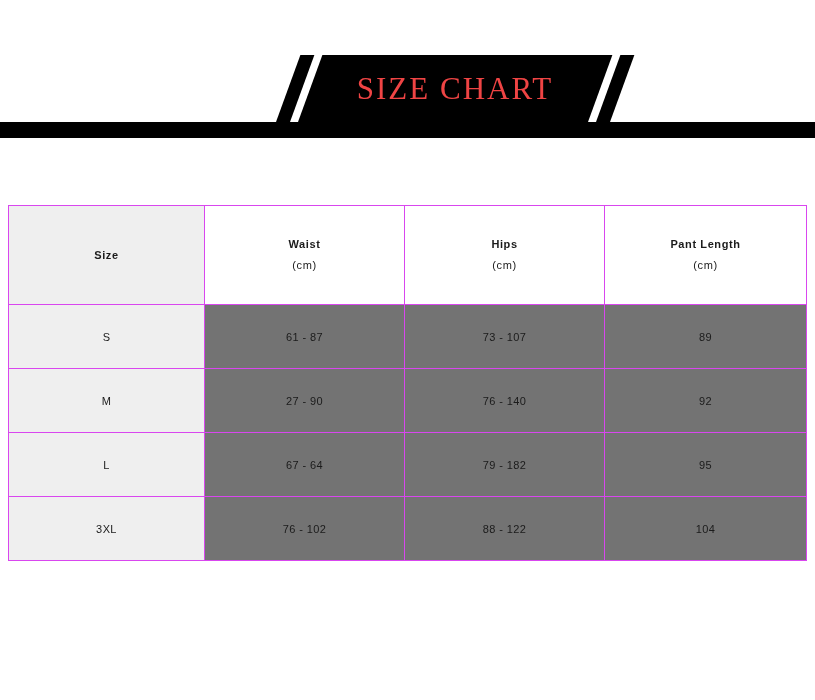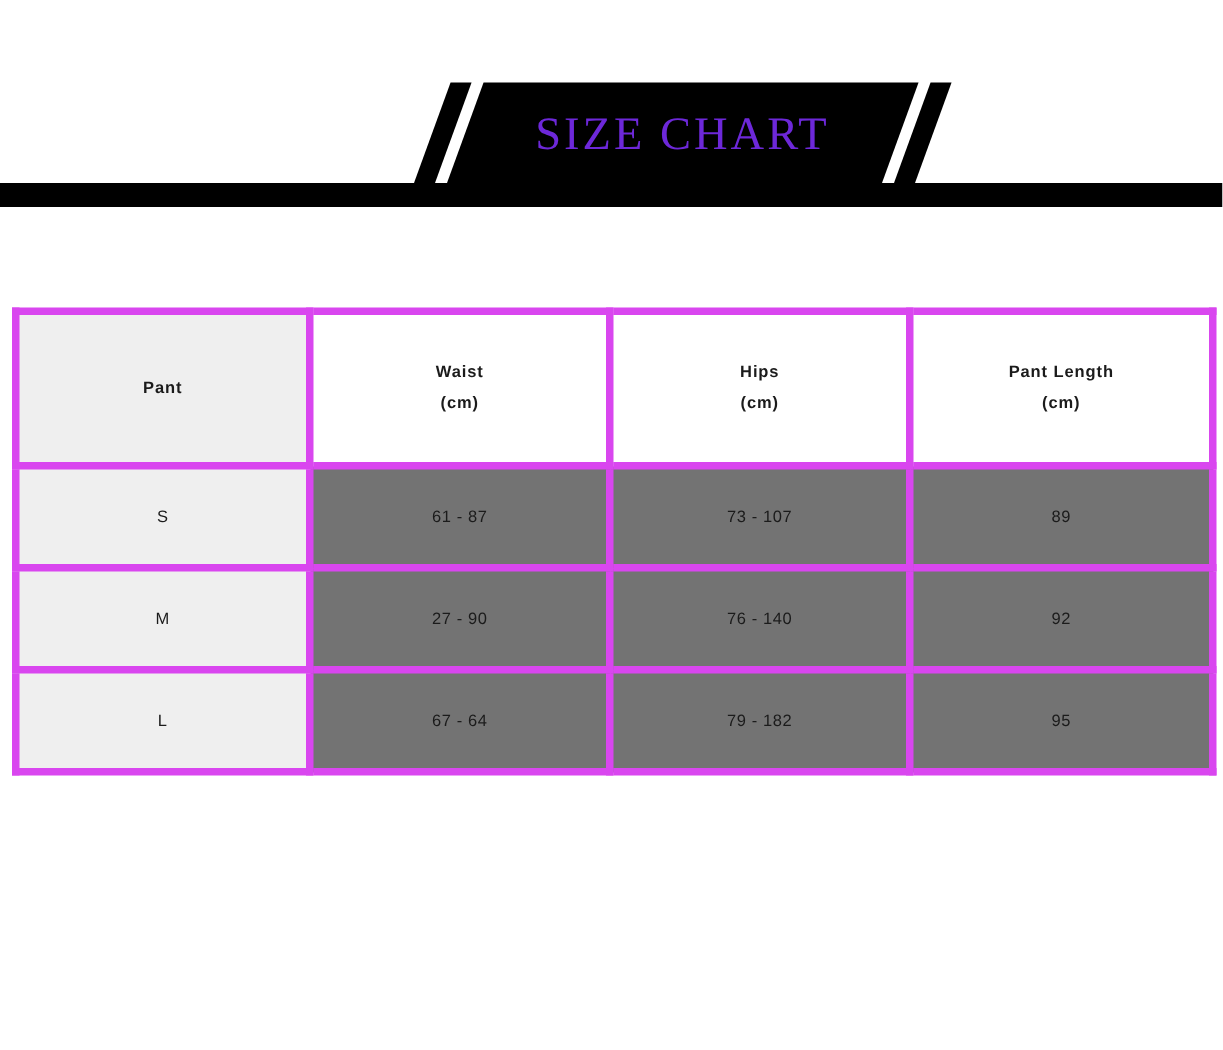--- a/index.html
+++ b/index.html
@@ -50,21 +50,21 @@
 
   .banner-title {
     position: absolute;
     left: 310px;
     top: 55px;
     width: 290px;
     height: 68px;
     display: flex;
     align-items: center;
     justify-content: center;
-    color: #6d28d9;
+    color: #ef4444;
     font-family: "Liberation Serif", serif;
     font-size: 31px;
     letter-spacing: 2px;
     font-weight: 400;
     z-index: 3;
   }
 
   
   .table-wrap {
     position: absolute;
@@ -72,21 +72,21 @@
     top: 205px;
     width: 798px;
   }
   table.size-chart {
     border-collapse: collapse;
     width: 798px;
     table-layout: fixed;
   }
   table.size-chart th,
   table.size-chart td {
-    border: 5px solid #d946ef;
+    border: 1px solid #d946ef;
     text-align: center;
     vertical-align: middle;
     font-size: 11px;
     color: #1b1b1b;
   }
   table.size-chart thead th {
     height: 96px;
     font-weight: bold;
     letter-spacing: 0.6px;
     line-height: 1.9;
@@ -103,21 +103,21 @@
     letter-spacing: 0.4px;
   }
   table.size-chart tbody td.cell-size {
     background: #efefef;
   }
   table.size-chart tbody td.cell-val {
     background: #737373;
   }
   .hdr-line2 {
     display: block;
-    font-weight: bold;
+    font-weight: normal;
   }
 </style>
 </head>
 <body>
 
 <div class="banner">
   <div class="banner-bar"></div>
   <div class="banner-slash slash-a"></div>
   <div class="banner-slash slash-b"></div>
   <div class="banner-center"></div>
@@ -128,21 +128,21 @@
   <table class="size-chart">
     <colgroup>
       <col style="width:196px">
       <col style="width:200px">
       <col style="width:200px">
       <col style="width:202px">
     </colgroup>
     <thead>
       <tr>
         <th class="col-size">
-          <span>Pant</span>
+          <span>Size</span>
         </th>
         <th class="col-other">
           <span>Waist</span>
           <span class="hdr-line2">(cm)</span>
         </th>
         <th class="col-other">
           <span>Hips</span>
           <span class="hdr-line2">(cm)</span>
         </th>
         <th class="col-other">
@@ -163,15 +163,21 @@
         <td class="cell-val">27 - 90</td>
         <td class="cell-val">76 - 140</td>
         <td class="cell-val">92</td>
       </tr>
       <tr>
         <td class="cell-size">L</td>
         <td class="cell-val">67 - 64</td>
         <td class="cell-val">79 - 182</td>
         <td class="cell-val">95</td>
       </tr>
+      <tr>
+        <td class="cell-size">3XL</td>
+        <td class="cell-val">76 - 102</td>
+        <td class="cell-val">88 - 122</td>
+        <td class="cell-val">104</td>
+      </tr>
     </tbody>
   </table>
 </div>
 
 </body></html>

